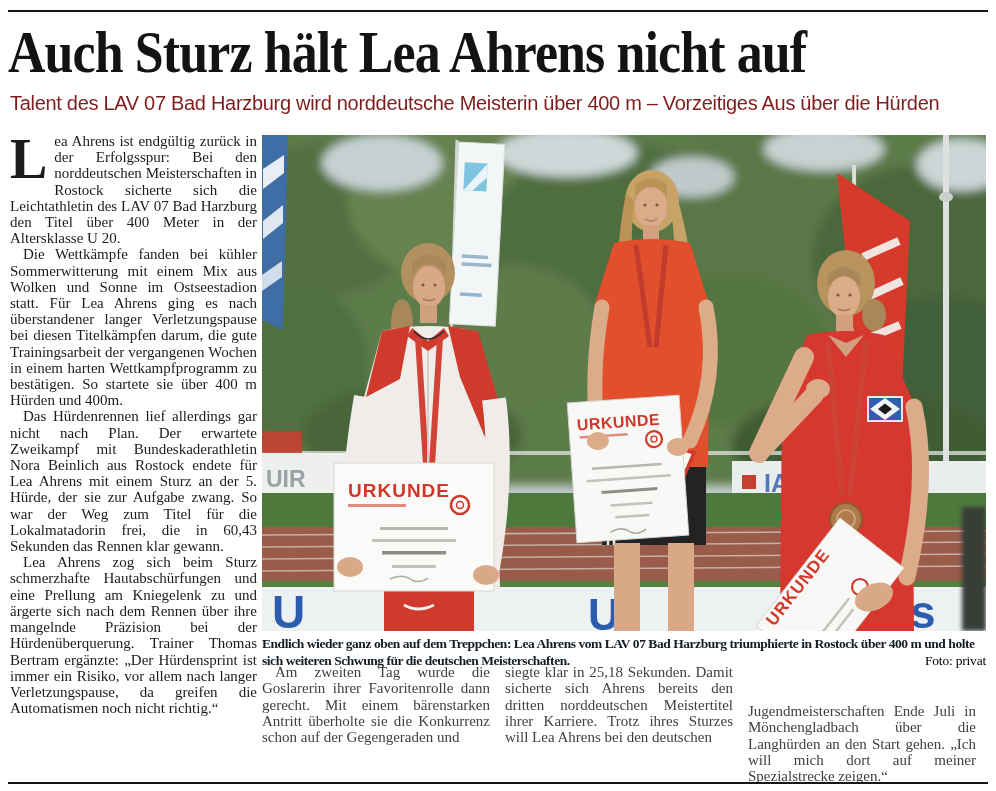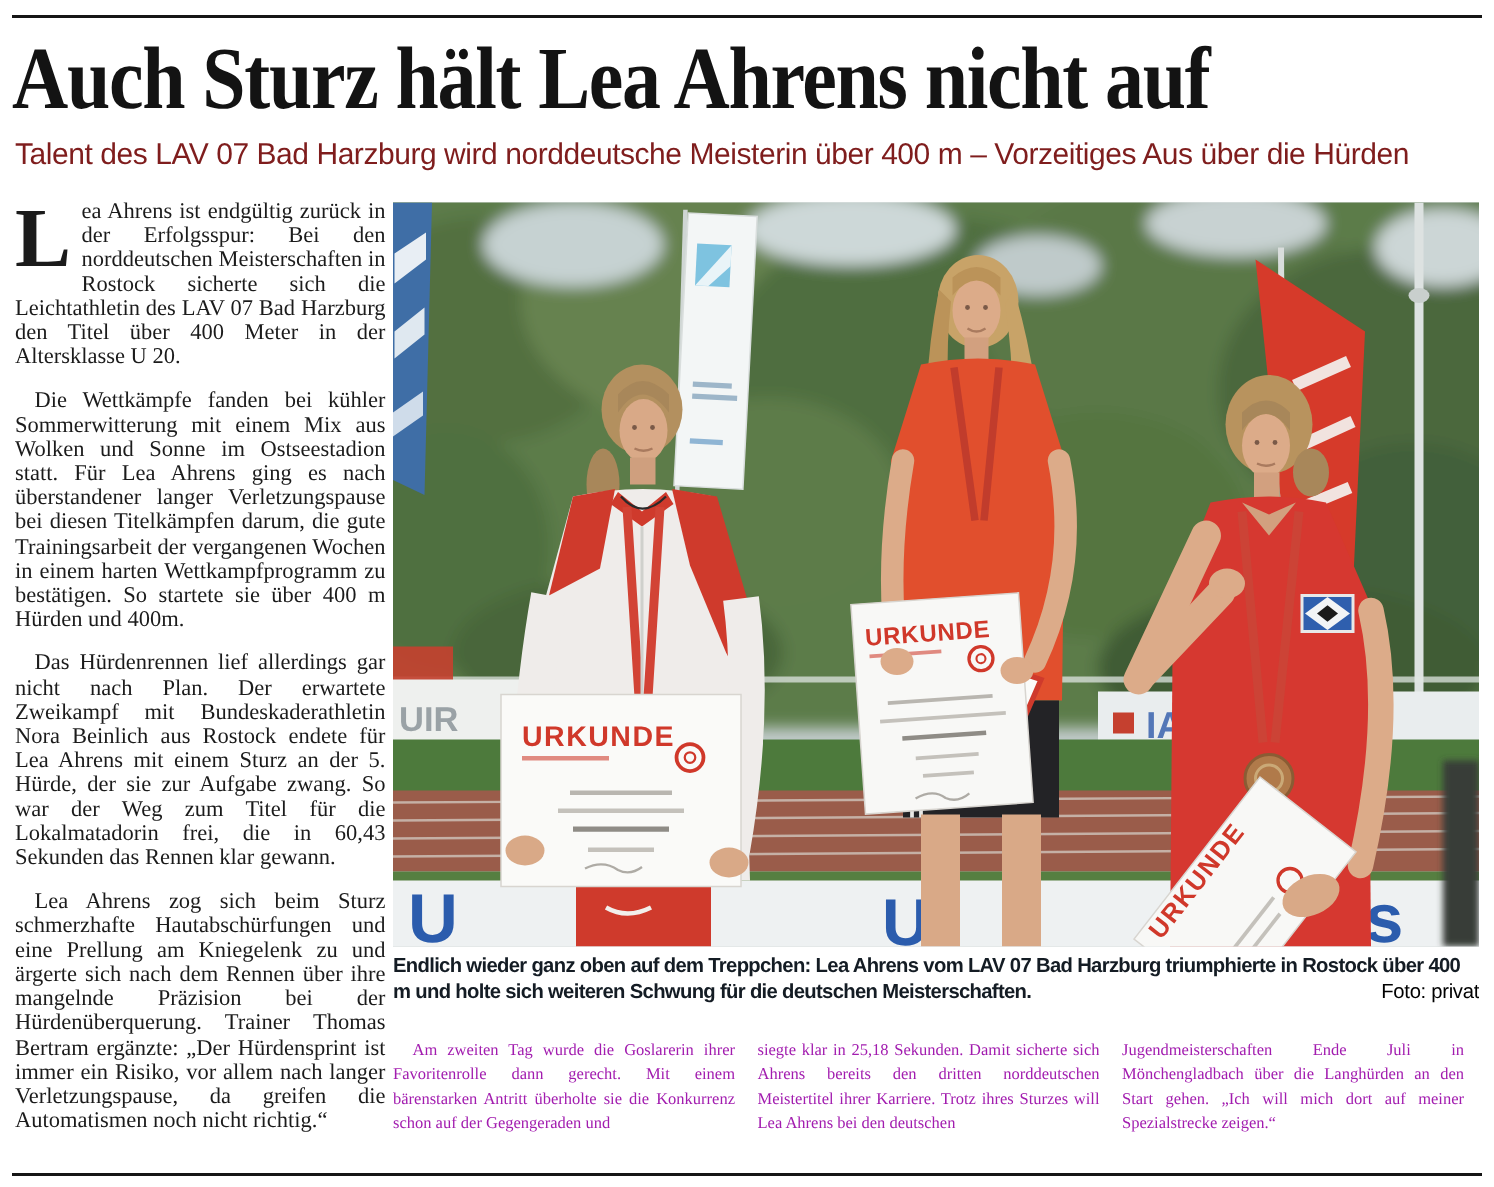--- a/index.html
+++ b/index.html
@@ -9,36 +9,36 @@
   #rule-top{top:10px;}
   #rule-bottom{top:782px;}
   .headline{position:absolute;left:8px;top:18px;margin:0;white-space:nowrap;
         font-family:"Liberation Serif",serif;font-weight:700;font-size:59px;
         letter-spacing:-1px;color:#131313;transform:scaleX(.88);transform-origin:left top;}
   .subhead{position:absolute;left:10px;top:92px;white-space:nowrap;
         font-family:"Liberation Sans",sans-serif;font-size:20px;letter-spacing:-.3px;color:#7f1d1d;}
   .leftcol{position:absolute;left:10px;top:133px;width:247px;height:640px;overflow:hidden;
         font-size:15px;line-height:16.2px;text-align:justify;color:#1b1b1b;}
   .leftcol p{margin:0;}
-  .leftcol p + p{text-indent:13px;margin-top:13px;}
+  .leftcol p + p{text-indent:13px;}
   .dropcap{float:left;font-size:56px;line-height:46px;padding:3px 7px 0 0;font-weight:700;color:#1b1b1b;}
   .photo{position:absolute;left:262px;top:135px;width:724px;height:496px;background:#c2cccc;}
   .photo svg{display:block;}
   .caption{position:absolute;left:262px;top:636px;width:724px;height:34px;overflow:hidden;
-        font-family:Liberation Sans, sans-serif;font-weight:700;font-size:13.5px;
+        font-family:Liberation Serif, serif;font-weight:700;font-size:13.5px;
         line-height:16.5px;letter-spacing:-.45px;color:#141c24;}
   .credit{position:absolute;right:0;top:16.5px;font-weight:400;letter-spacing:-.2px;
         color:#000000;background:#fff;padding-left:8px;}
-  .botcol{position:absolute;top:692px;width:228px;height:84px;overflow:hidden;
-        font-size:11px;line-height:16.3px;text-align:justify;color:#a21caf;}
+  .botcol{position:absolute;top:664px;width:228px;height:84px;overflow:hidden;
+        font-size:15px;line-height:16.3px;text-align:justify;color:#404040;}
   .botcol p{margin:0;}
   #botcol-0{left:262px;}
   #botcol-0 p{text-indent:13px;}
   #botcol-1{left:505px;}
-  #botcol-2{left:748px;}
+  #botcol-2{left:748px;margin-top:39px;}
 </style>
 </head>
 <body>
 
 <div class="page">
 
   <div class="rule" id="rule-top"></div>
 
   <h1 class="headline">Auch Sturz hält Lea Ahrens nicht auf</h1>
 

